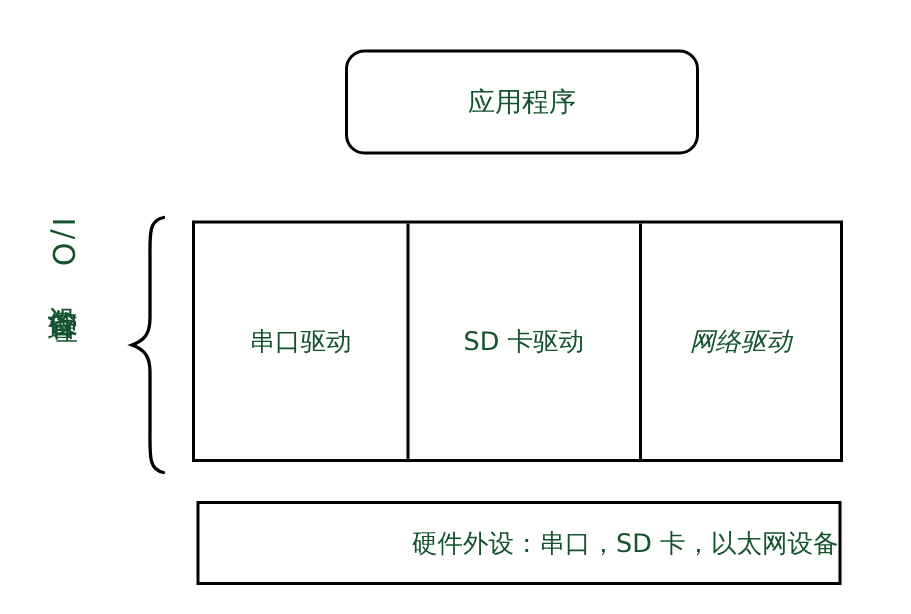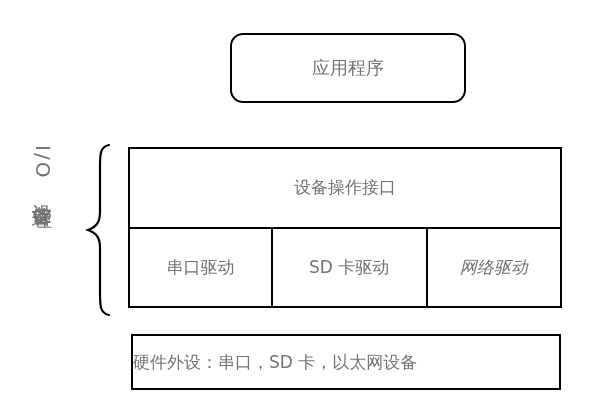--- a/index.html
+++ b/index.html
@@ -6,21 +6,21 @@
     margin: 0;
     padding: 0;
     background: #ffffff;
   }
   .canvas {
     position: relative;
     width: 607px;
     height: 409px;
     background: #ffffff;
     font-family: "DejaVu Sans", sans-serif;
-    color: #737373;
+    color: #14532d;
     overflow: hidden;
   }
   
   .app-box {
     position: absolute;
     left: 230px;
     top: 33px;
     width: 232px;
     height: 66px;
     border: 2px solid #000000;
@@ -101,44 +101,41 @@
   .hw-box {
     position: absolute;
     left: 131px;
     top: 334px;
     width: 430px;
     height: 56px;
     border: 2px solid #000000;
     box-sizing: border-box;
     display: flex;
     align-items: center;
-    justify-content: flex-start;
+    justify-content: flex-end;
     font-size: 17px;
     background: #ffffff;
   }
 </style>
 </head>
 <body>
 
 <div class="canvas">
 
   <div class="app-box">
     <span>应用程序</span>
   </div>
 
   <div class="side-label">I/O 设备管理</div>
 
   <svg class="brace" viewBox="0 0 28 176" fill="none" stroke="#000000" stroke-width="2.2" stroke-linecap="round">
     <path d="M 25,3 C 15,5 16,14 16,32 L 16,70 C 16,81 12,85 4,88 C 12,91 16,95 16,106 L 16,144 C 16,162 15,171 25,173"></path>
   </svg>
 
   <div class="stack">
-    <div class="stack-row">
-      <span>设备操作接口</span>
-    </div>
     <div class="driver-row">
       <div class="driver-cell c1">
         <span>串口驱动</span>
       </div>
       <div class="driver-cell c2">
         <span>SD 卡驱动</span>
       </div>
       <div class="driver-cell c3">
         <span>网络驱动</span>
       </div>

